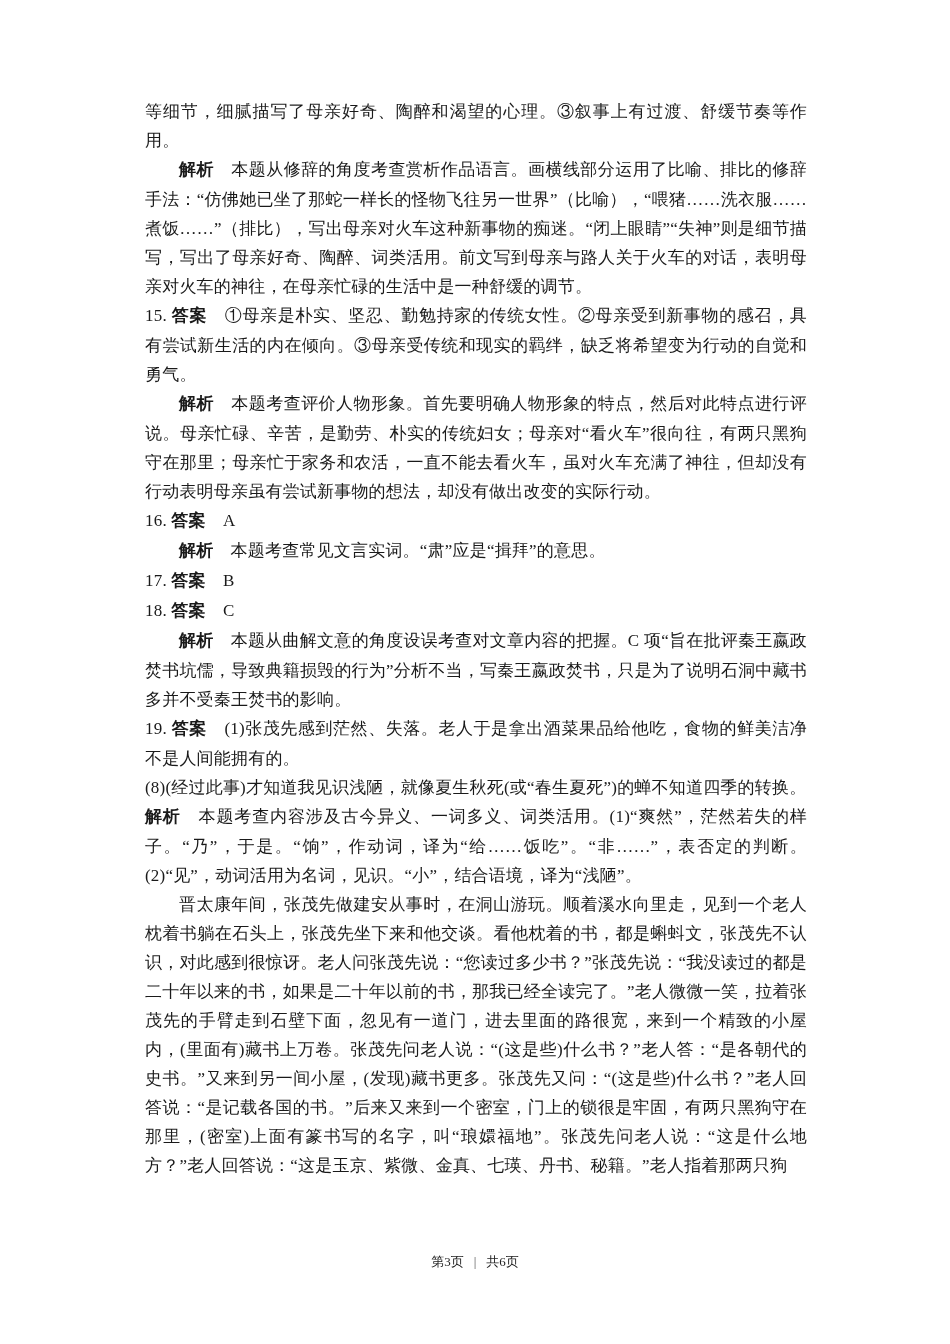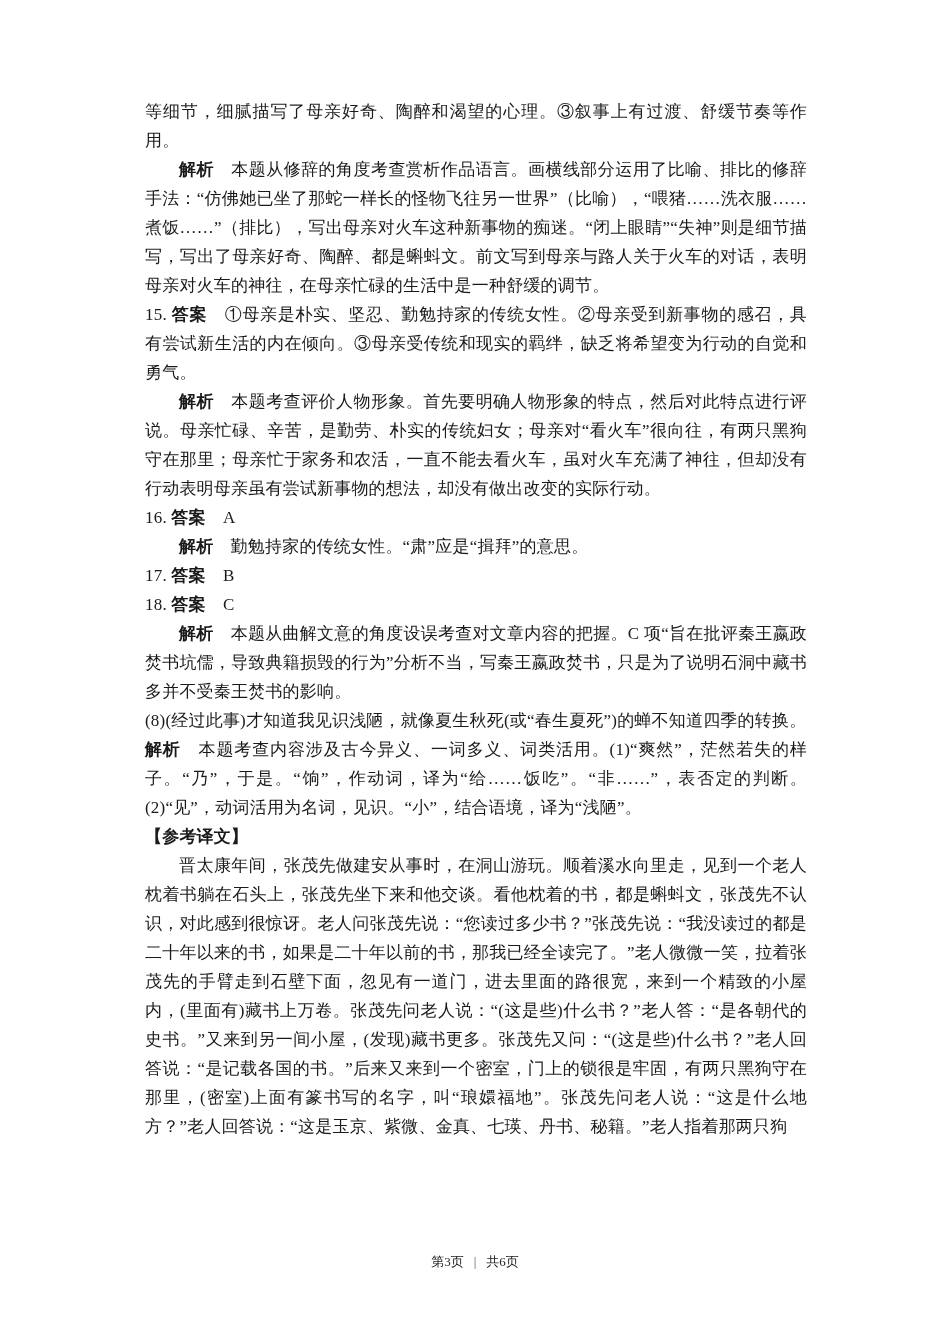--- a/index.html
+++ b/index.html
@@ -32,21 +32,21 @@
     font-size: 17px;
     line-height: 29px;
     text-align: justify;
     word-break: break-all;
     letter-spacing: 0.2px;
   }
   .para.indent {
     text-indent: 2em;
   }
   .b {
-    font-family: Liberation Serif, serif;
+    font-family: Liberation Mono, monospace;
     font-weight: 700;
   }
   .footer {
     position: absolute;
     bottom: 74px;
     left: 0;
     width: 950px;
     text-align: center;
     font-size: 13px;
     line-height: 16px;
@@ -57,29 +57,29 @@
     margin: 0 10px;
     color: #555555;
   }
 </style>
 </head>
 <body>
 
 <div class="page">
   <div class="content">
       <p class="para"><span>等细节，细腻描写了母亲好奇、陶醉和渴望的心理。③叙事上有过渡、舒缓节奏等作用。</span></p>
-      <p class="para indent"><span class="b">解析</span><span>　本题从修辞的角度考查赏析作品语言。画横线部分运用了比喻、排比的修辞手法：“仿佛她已坐了那蛇一样长的怪物飞往另一世界”（比喻），“喂猪……洗衣服……煮饭……”（排比），写出母亲对火车这种新事物的痴迷。“闭上眼睛”“失神”则是细节描写，写出了母亲好奇、陶醉、都是蝌蚪文。前文写到母亲与路人关于火车的对话，表明母亲对火车的神往，在母亲忙碌的生活中是一种舒缓的调节。</span></p>
+      <p class="para indent"><span class="b">解析</span><span>　本题从修辞的角度考查赏析作品语言。画横线部分运用了比喻、排比的修辞手法：“仿佛她已坐了那蛇一样长的怪物飞往另一世界”（比喻），“喂猪……洗衣服……煮饭……”（排比），写出母亲对火车这种新事物的痴迷。“闭上眼睛”“失神”则是细节描写，写出了母亲好奇、陶醉、词类活用。前文写到母亲与路人关于火车的对话，表明母亲对火车的神往，在母亲忙碌的生活中是一种舒缓的调节。</span></p>
       <p class="para"><span>15. </span><span class="b">答案</span><span>　①母亲是朴实、坚忍、勤勉持家的传统女性。②母亲受到新事物的感召，具有尝试新生活的内在倾向。③母亲受传统和现实的羁绊，缺乏将希望变为行动的自觉和勇气。</span></p>
       <p class="para indent"><span class="b">解析</span><span>　本题考查评价人物形象。首先要明确人物形象的特点，然后对此特点进行评说。母亲忙碌、辛苦，是勤劳、朴实的传统妇女；母亲对“看火车”很向往，有两只黑狗守在那里；母亲忙于家务和农活，一直不能去看火车，虽对火车充满了神往，但却没有行动表明母亲虽有尝试新事物的想法，却没有做出改变的实际行动。</span></p>
       <p class="para"><span>16. </span><span class="b">答案</span><span>　A</span></p>
-      <p class="para indent"><span class="b">解析</span><span>　勤勉持家的传统女性。“肃”应是“揖拜”的意思。</span></p>
+      <p class="para indent"><span class="b">解析</span><span>　本题考查常见文言实词。“肃”应是“揖拜”的意思。</span></p>
       <p class="para"><span>17. </span><span class="b">答案</span><span>　B</span></p>
       <p class="para"><span>18. </span><span class="b">答案</span><span>　C</span></p>
       <p class="para indent"><span class="b">解析</span><span>　本题从曲解文意的角度设误考查对文章内容的把握。C 项“旨在批评秦王嬴政焚书坑儒，导致典籍损毁的行为”分析不当，写秦王嬴政焚书，只是为了说明石洞中藏书多并不受秦王焚书的影响。</span></p>
+      <p class="para"><span>19. </span><span class="b">答案</span><span>　(1)张茂先感到茫然、失落。老人于是拿出酒菜果品给他吃，食物的鲜美洁净不是人间能拥有的。</span></p>
       <p class="para"><span>(8)(经过此事)才知道我见识浅陋，就像夏生秋死(或“春生夏死”)的蝉不知道四季的转换。</span></p>
       <p class="para"><span class="b">解析</span><span>　本题考查内容涉及古今异义、一词多义、词类活用。(1)“爽然”，茫然若失的样子。“乃”，于是。“饷”，作动词，译为“给……饭吃”。“非……”，表否定的判断。(2)“见”，动词活用为名词，见识。“小”，结合语境，译为“浅陋”。</span></p>
-      <p class="para"><span class="b">【参考译文】</span></p>
       <p class="para indent"><span>晋太康年间，张茂先做建安从事时，在洞山游玩。顺着溪水向里走，见到一个老人枕着书躺在石头上，张茂先坐下来和他交谈。看他枕着的书，都是蝌蚪文，张茂先不认识，对此感到很惊讶。老人问张茂先说：“您读过多少书？”张茂先说：“我没读过的都是二十年以来的书，如果是二十年以前的书，那我已经全读完了。”老人微微一笑，拉着张茂先的手臂走到石壁下面，忽见有一道门，进去里面的路很宽，来到一个精致的小屋内，(里面有)藏书上万卷。张茂先问老人说：“(这是些)什么书？”老人答：“是各朝代的史书。”又来到另一间小屋，(发现)藏书更多。张茂先又问：“(这是些)什么书？”老人回答说：“是记载各国的书。”后来又来到一个密室，门上的锁很是牢固，有两只黑狗守在那里，(密室)上面有篆书写的名字，叫“琅嬛福地”。张茂先问老人说：“这是什么地方？”老人回答说：“这是玉京、紫微、金真、七瑛、丹书、秘籍。”老人指着那两只狗</span></p>
     </div>
   <div class="footer">
     <span>第3页</span><span class="sep">|</span><span>共6页</span>
   </div>
 </div>
 
 </body></html>

